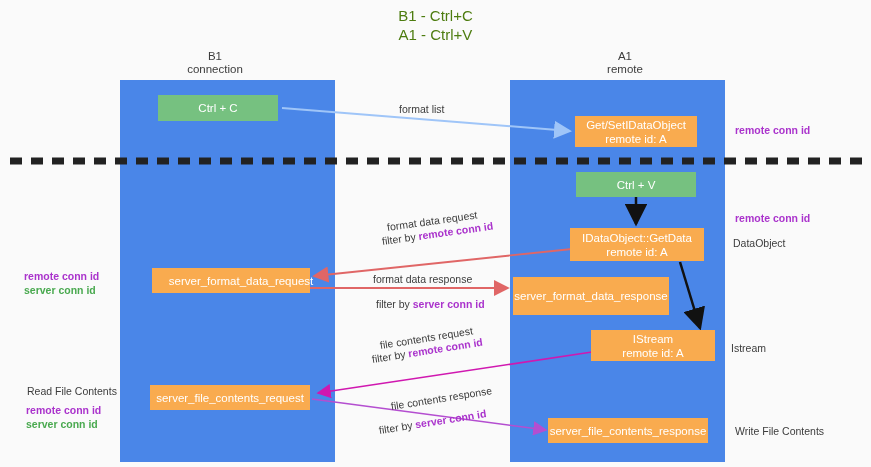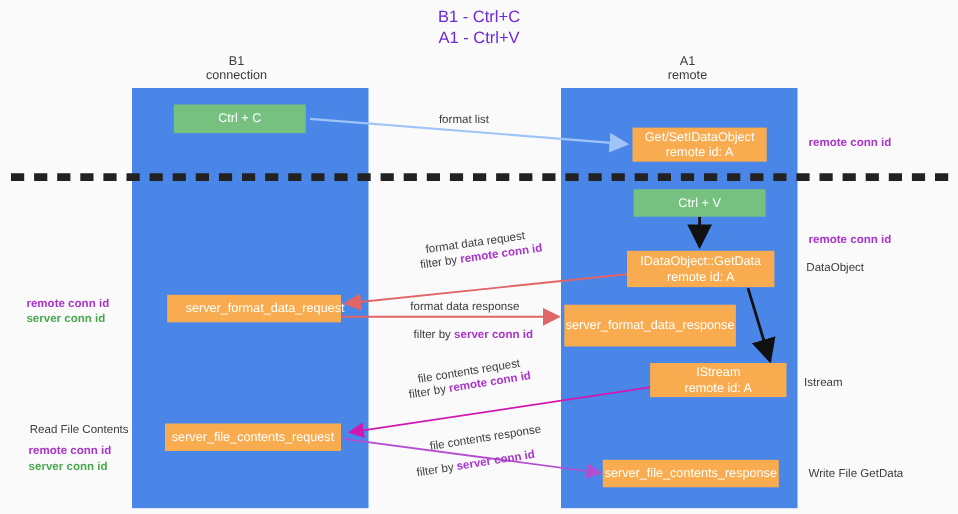--- a/index.html
+++ b/index.html
@@ -23,21 +23,21 @@
     height: 467px;
     pointer-events: none;
   }
   .title {
     position: absolute;
     left: 0;
     top: 6px;
     width: 871px;
     text-align: center;
     font-size: 15px;
-    color: #6d28d9;
+    color: #4d7c0f;
     line-height: 19px;
     white-space: pre;
   }
   .col-head {
     position: absolute;
     text-align: center;
     font-size: 11.5px;
     color: #3c3c3c;
     line-height: 13px;
     white-space: pre;
@@ -206,21 +206,21 @@
   <div class="side-label purple" style="left:735px; top:211px;">
     <span>remote conn id</span>
   </div>
   <div class="side-label" style="left:733px; top:236px;">
     <span>DataObject</span>
   </div>
   <div class="side-label" style="left:731px; top:341px;">
     <span>Istream</span>
   </div>
   <div class="side-label" style="left:735px; top:424px;">
-    <span>Write File GetData</span>
+    <span>Write File Contents</span>
   </div>
 
   <div class="side-label purple" style="left:24px; top:269px;">
     <span>remote conn id</span>
   </div>
   <div class="side-label greenc" style="left:24px; top:283px;">
     <span>server conn id</span>
   </div>
 
   <div class="side-label" style="left:27px; top:384px;">

